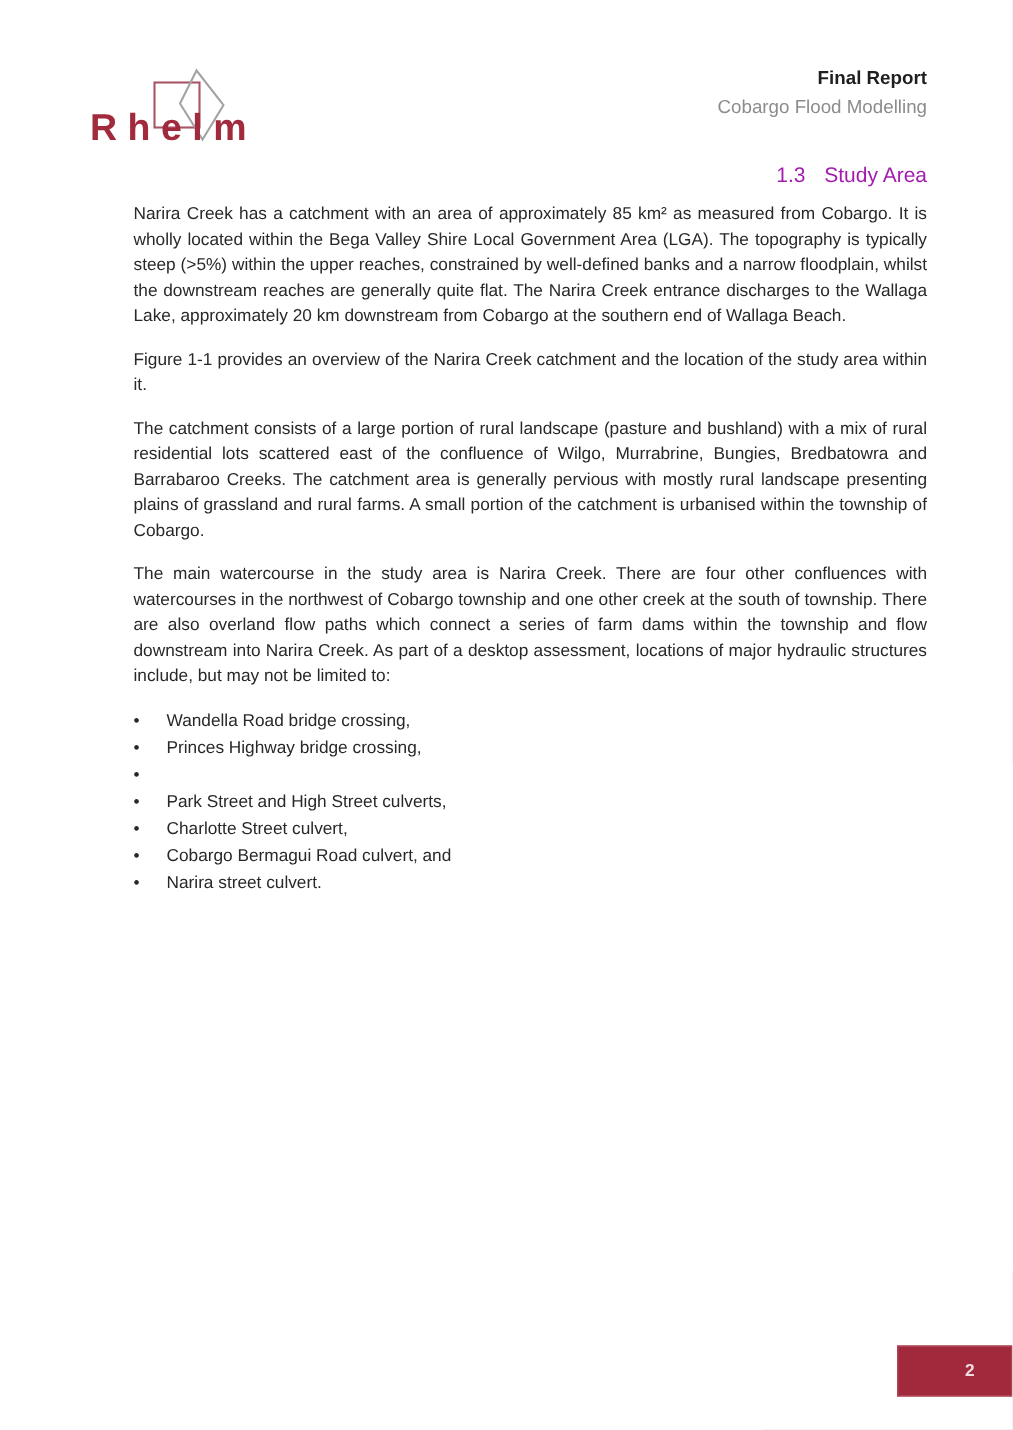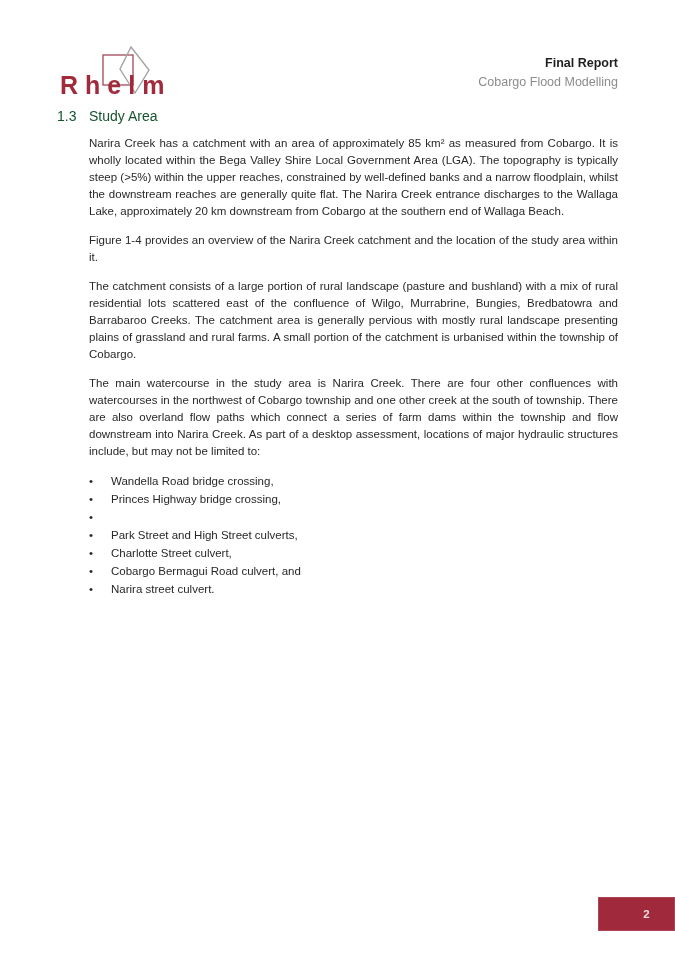--- a/index.html
+++ b/index.html
@@ -44,43 +44,43 @@
     position: absolute;
     right: 57px;
     top: 43px;
     text-align: right;
   }
   .report-title {
     font-size: 12.5px;
     font-weight: 700;
     color: #1f1f1f;
     line-height: 19px;
-    margin-top: 11px;
   }
   .report-subtitle {
     font-size: 12.5px;
     color: #8c8c8c;
     line-height: 19px;
   }
 
   
   .content {
     position: absolute;
     left: 57px;
     top: 106px;
     width: 561px;
   }
   .section-heading {
     display: flex;
     align-items: baseline;
     font-size: 14px;
     font-weight: 400;
-    color: #14532d;
+    color: #a21caf;
     line-height: 20px;
     margin-bottom: 9px;
+    justify-content: flex-end;
   }
   .section-number { width: 32px; flex: 0 0 32px; }
   .body-copy { margin-left: 32px; width: 529px; }
   .body-copy p {
     font-size: 11.5px;
     line-height: 17px;
     text-align: justify;
     margin-bottom: 12px;
     color: #282828;
   }
@@ -141,21 +141,21 @@
   </header>
 
   <main class="content">
     <h2 class="section-heading">
       <span class="section-number">1.3</span>
       <span class="section-title">Study Area</span>
     </h2>
 
     <div class="body-copy">
       <p>Narira Creek has a catchment with an area of approximately 85 km² as measured from Cobargo.  It is wholly located within the Bega Valley Shire Local Government Area (LGA). The topography is typically steep (&gt;5%) within the upper reaches, constrained by well-defined banks and a narrow floodplain, whilst the downstream reaches are generally quite flat. The Narira Creek entrance discharges to the Wallaga Lake, approximately 20 km downstream from Cobargo at the southern end of Wallaga Beach.</p>
-      <p>Figure 1-4 provides an overview of the Narira Creek catchment and the location of the study area within it.</p>
+      <p>Figure 1-1 provides an overview of the Narira Creek catchment and the location of the study area within it.</p>
       <p>The catchment consists of a large portion of rural landscape (pasture and bushland) with a mix of rural residential lots scattered east of the confluence of Wilgo, Murrabrine, Bungies, Bredbatowra and Barrabaroo Creeks. The catchment area is generally pervious with mostly rural landscape presenting plains of grassland and rural farms. A small portion of the catchment is urbanised within the township of Cobargo.</p>
       <p>The main watercourse in the study area is Narira Creek. There are four other confluences with watercourses in the northwest of Cobargo township and one other creek at the south of township. There are also overland flow paths which connect a series of farm dams within the township and flow downstream into Narira Creek.  As part of a desktop assessment, locations of major hydraulic structures include, but may not be limited to:</p>
 
       <ul class="bullet-list">
         <li>
           <span class="bullet-glyph">•</span>
           <span>Wandella Road bridge crossing,</span>
         </li>
         <li>
           <span class="bullet-glyph">•</span>

